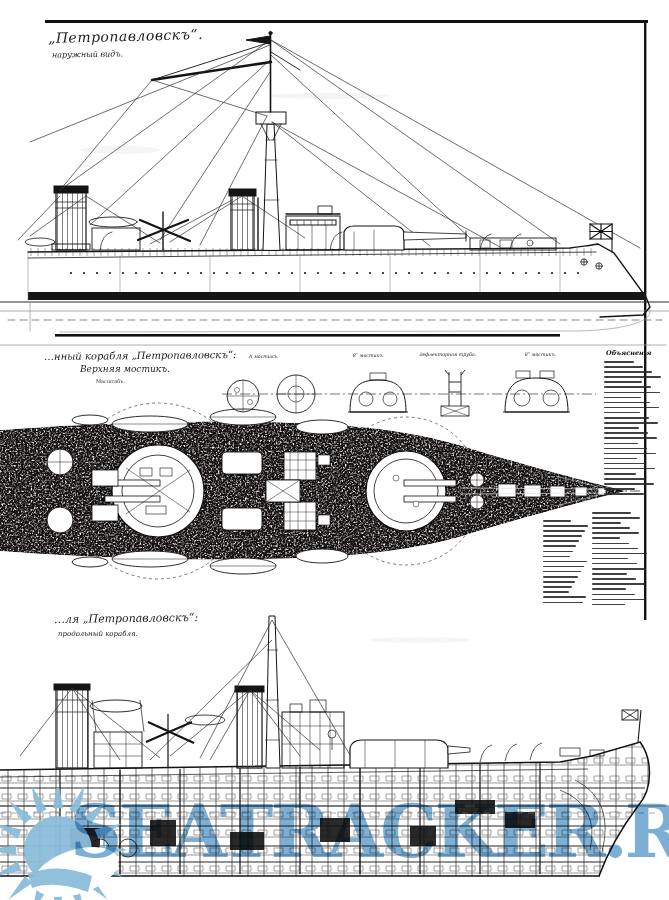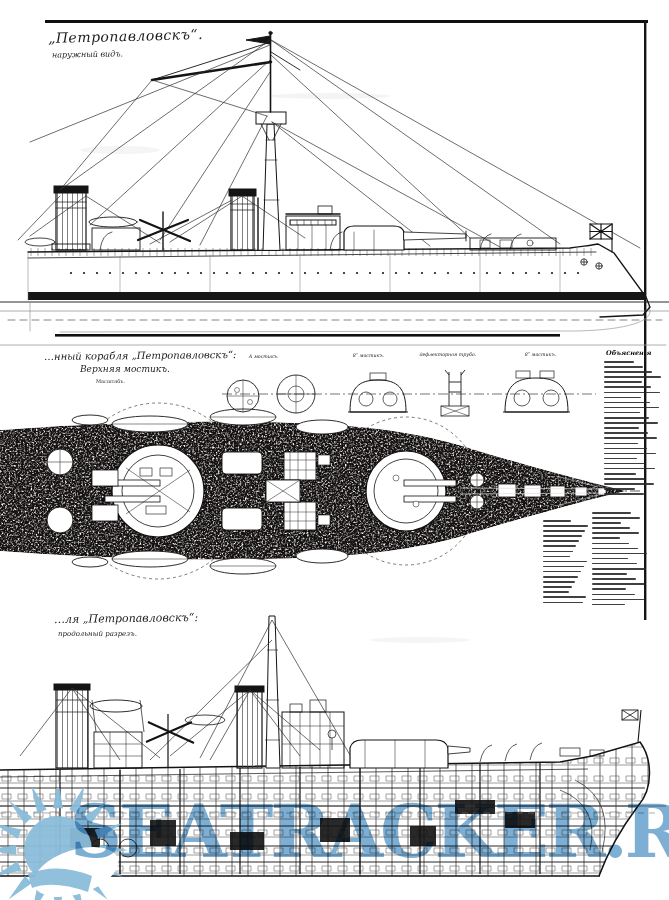--- a/index.html
+++ b/index.html
@@ -411,21 +411,21 @@
         <div class="legend-line" style="width: 35px;"></div>
         <div class="legend-line" style="width: 32px;"></div>
         <div class="legend-line" style="width: 29px;"></div>
         <div class="legend-line" style="width: 26px;"></div>
         <div class="legend-line" style="width: 43px;"></div>
         <div class="legend-line" style="width: 40px;"></div>
       </div>
     </div>
 
 <span class="hand t3">…ля „Петропавловскъ“:</span>
-<span class="hand t3sub">продольный разрезъ.</span>
+<span class="hand t3sub">продольный корабля.</span>
 
 <div class="watermark">
   <svg width="150" height="115" viewBox="0 0 150 115" style="left:-12px;top:-2px;">
     <g id="sun-rays" fill="#8abdda" opacity="0.95">
           <polygon points="111.69796270586238,56.972087293865386 140,62 111.69796270586238,67.02791270613461"></polygon>
           <polygon points="110.44799318338085,73.31193385045972 134.67156727579007,88.78784026555628 106.59979539934957,82.60230513136213"></polygon>
           <polygon points="103.04018336070084,87.92964102125725 119.49747468305833,111.49747468305833 95.92964102125725,95.04018336070084"></polygon>
           <polygon points="90.60230513136213,98.59979539934956 96.78784026555628,126.67156727579007 81.31193385045971,102.44799318338085"></polygon>
           <polygon points="75.02791270613461,103.69796270586238 70,132 64.97208729386539,103.69796270586238"></polygon>
           <polygon points="58.68806614954029,102.44799318338085 43.212159734443716,126.67156727579007 49.39769486863787,98.59979539934957"></polygon>

